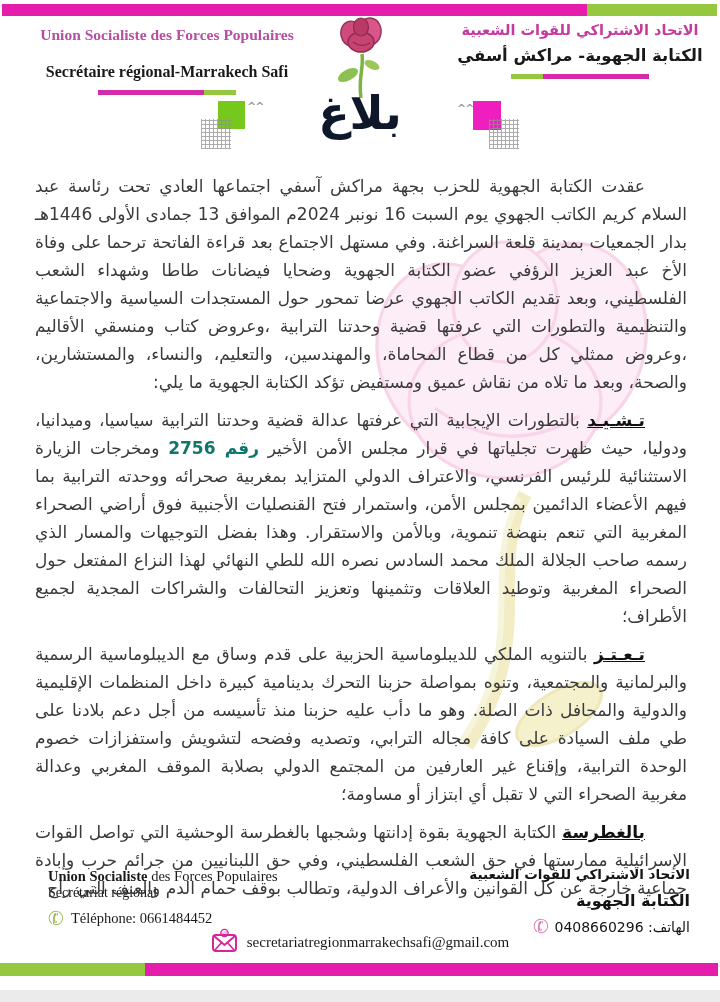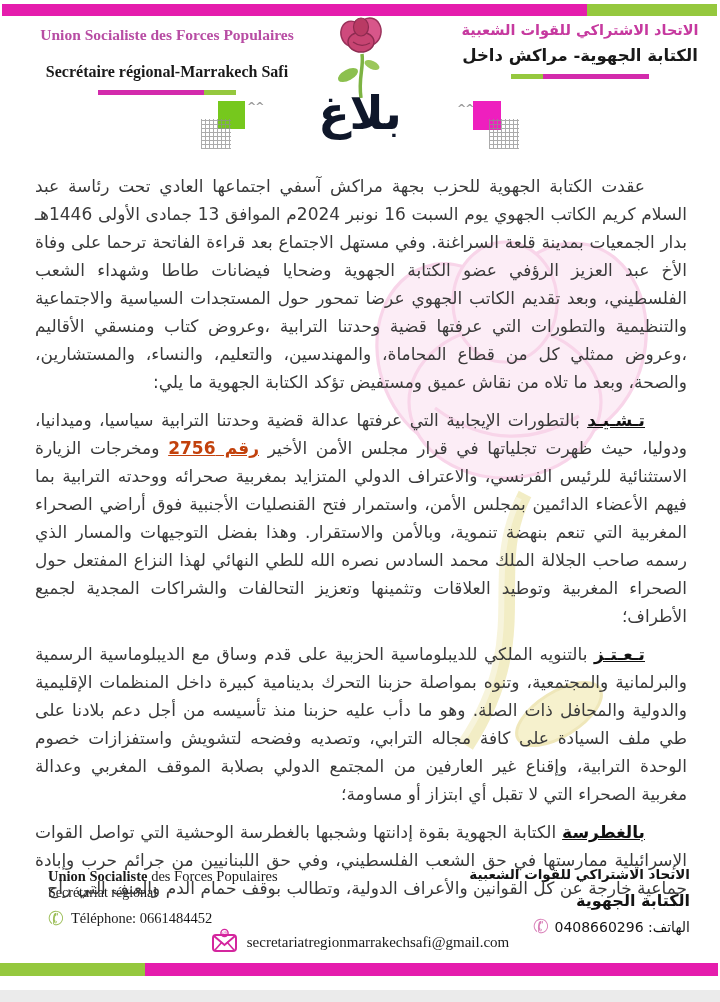--- a/index.html
+++ b/index.html
@@ -43,21 +43,21 @@
   .chev-left{left:247px;top:100px;}
   .chev-right{left:457px;top:102px;}
   
   .watermark{position:absolute;left:295px;top:218px;z-index:0;opacity:.55;}
   
   .body-text{position:absolute;top:172px;left:35px;width:652px;z-index:1;
     direction:rtl;text-align:justify;font-size:17px;line-height:28px;color:#3a3a3a;}
   .body-text p{margin:0 0 10px 0;}
   .body-text p.indent{text-indent:42px;}
   .lead{font-weight:bold;text-decoration:underline;color:#111;letter-spacing:1px;}
-  .strong{font-weight:bold;text-decoration:underline;color:#c2410c;}
+  .strong{font-weight:bold;color:#0f766e;}
   
   .ftr-fr{position:absolute;left:48px;top:868px;font-family:"Liberation Serif",serif;color:#1a1a1a;}
   .ftr-fr .l1{font-size:14.5px;}
   .ftr-fr .l1 b{font-weight:bold;}
   .ftr-fr .l2{font-size:14px;}
   .ftr-fr .l3{font-size:14.5px;margin-top:8px;display:flex;align-items:center;gap:7px;}
   .ftr-ar{position:absolute;right:30px;top:866px;direction:rtl;text-align:right;color:#141414;}
   .ftr-ar .l1{font-size:13.5px;font-weight:bold;}
   .ftr-ar .l2{font-size:16px;font-weight:bold;margin-top:9px;}
   .ftr-ar .l3{font-size:14px;margin-top:7px;display:flex;align-items:center;gap:6px;}
@@ -93,21 +93,21 @@
     <ellipse cx="37" cy="22" rx="11" ry="13" fill="#cf4a7d" stroke="#99315a" stroke-width="1.4" transform="rotate(-16 37 22)"></ellipse>
     <ellipse cx="54" cy="20" rx="12" ry="14" fill="#d8568a" stroke="#99315a" stroke-width="1.4" transform="rotate(12 54 20)"></ellipse>
     <ellipse cx="46" cy="30" rx="13" ry="10" fill="#c74472" stroke="#8d2b50" stroke-width="1.4"></ellipse>
     <ellipse cx="46" cy="15" rx="7.5" ry="9" fill="#b93a64" stroke="#8d2b50" stroke-width="1.2"></ellipse>
     <path d="M38,30 q8,6 17,1" stroke="#8d2b50" stroke-width="1.2" fill="none"></path>
   </svg>
 </div>
 
 <div class="hdr-right">
   <div class="l1">الاتحاد الاشتراكي للقوات الشعبية</div>
-  <div class="l2">الكتابة الجهوية- مراكش داخل</div>
+  <div class="l2">الكتابة الجهوية- مراكش أسفي</div>
   <div class="underline-bar">
     <div class="um"></div>
       <div class="ug"></div>
   </div>
 </div>
 
 <div class="title">بلاغ</div>
 
 <div class="sq sq-green"></div>
 <div class="hatch hatch-left"></div>

